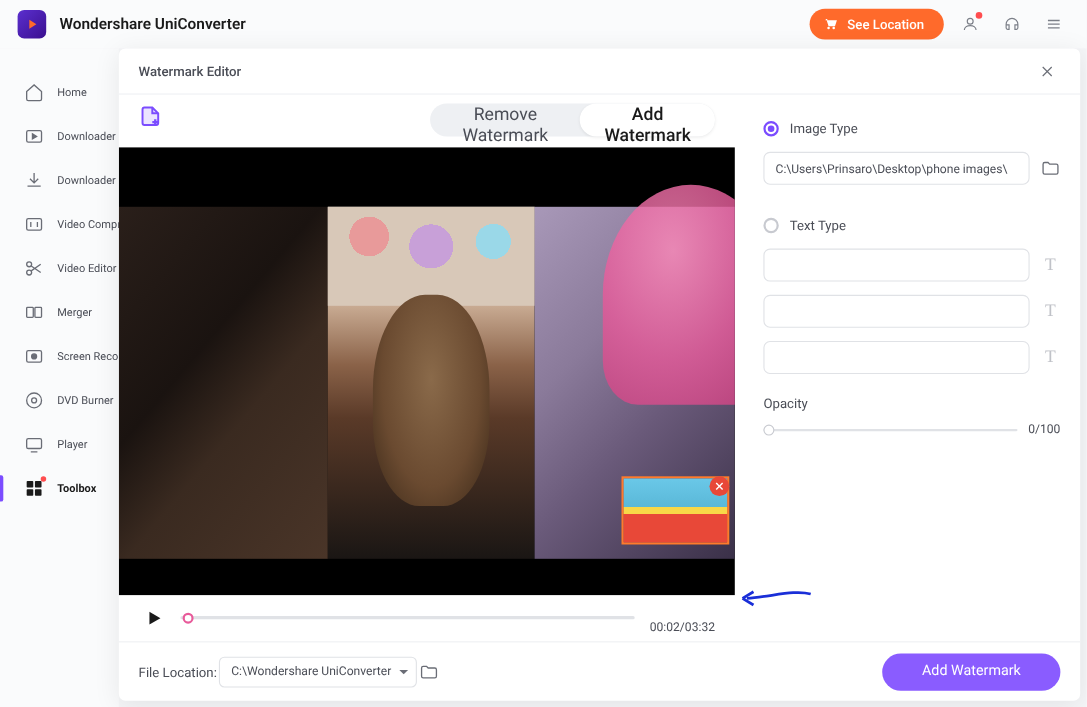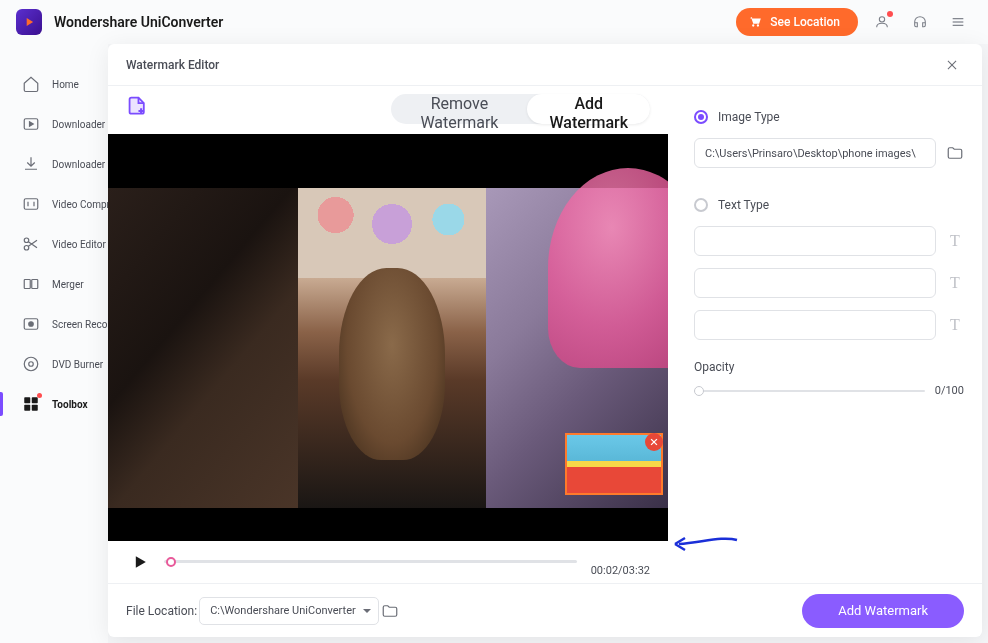--- a/index.html
+++ b/index.html
@@ -186,20 +186,29 @@
   </div>
   <div class="side-item">
     <span class="sicon">
         <svg viewBox="0 0 24 24" fill="none" stroke="currentColor" stroke-width="1.6">
           <circle cx="12" cy="12" r="9"></circle>
           <circle cx="12" cy="12" r="3"></circle>
         </svg>
       </span>
     <span>DVD Burner</span>
   </div>
+  <div class="side-item">
+    <span class="sicon">
+        <svg viewBox="0 0 24 24" fill="none" stroke="currentColor" stroke-width="1.6">
+          <rect x="3" y="5" width="18" height="12" rx="2"></rect>
+          <path d="M8 21h8"></path>
+        </svg>
+      </span>
+    <span>Player</span>
+  </div>
   <div class="side-item active">
     <span class="sicon">
         <svg viewBox="0 0 24 24" fill="currentColor">
           <rect x="3" y="3" width="8" height="8" rx="1"></rect>
           <rect x="13" y="3" width="8" height="8" rx="1"></rect>
           <rect x="3" y="13" width="8" height="8" rx="1"></rect>
           <rect x="13" y="13" width="8" height="8" rx="1"></rect>
         </svg>
         <span class="dot"></span>
       </span>

